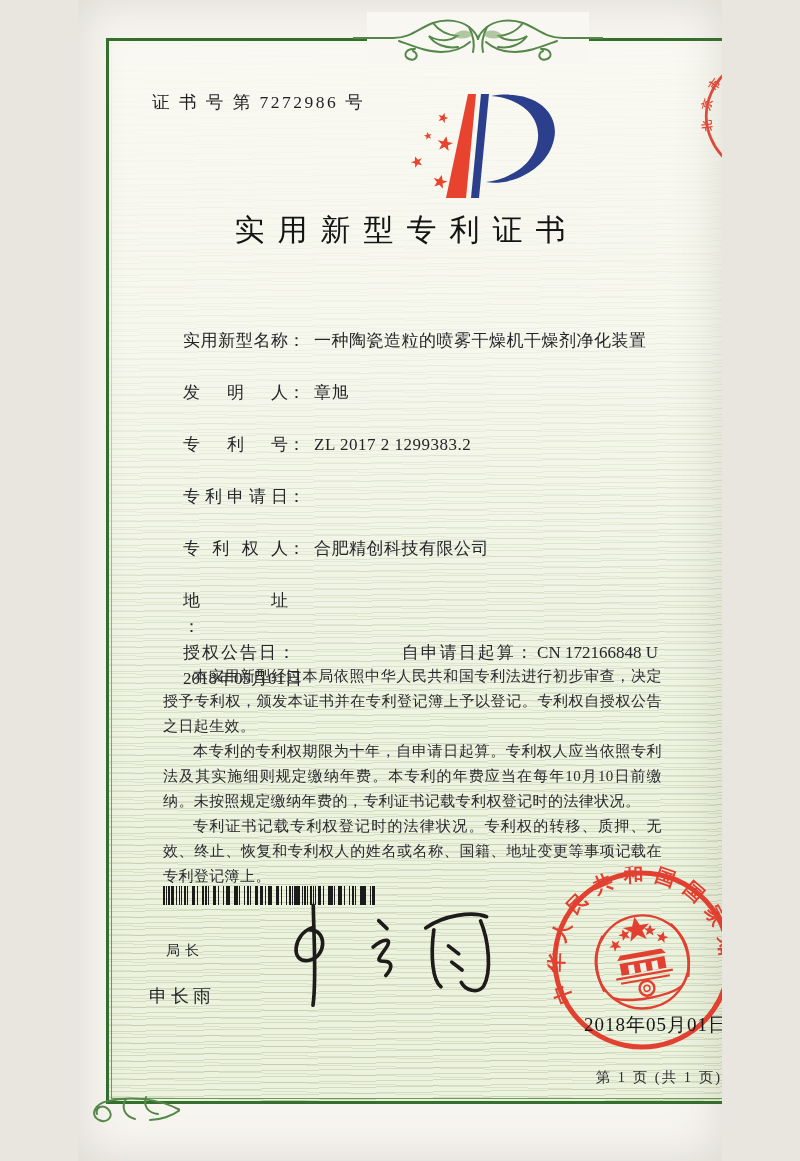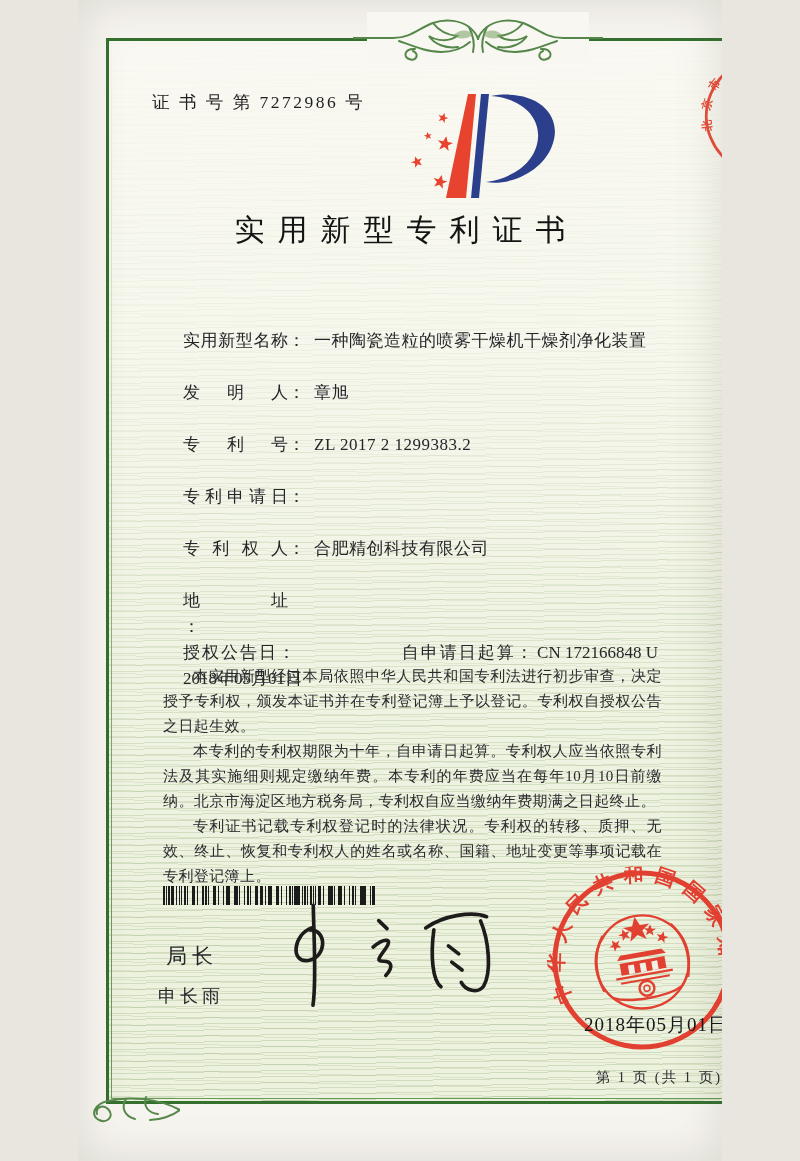--- a/index.html
+++ b/index.html
@@ -49,22 +49,22 @@
     font-size:15px;line-height:25px;text-align:justify;color:#2a2a2e;}
   .paras p{margin:0;text-indent:2em;letter-spacing:.4px;}
   
   .barcode{position:absolute;left:85px;top:886px;width:212px;height:19px;z-index:2;
     background-color:transparent;
     background-image:
       repeating-linear-gradient(90deg,#1b1b1b 0 2px,transparent 2px 3px,#1b1b1b 3px 4px,transparent 4px 8px,#1b1b1b 8px 11px,transparent 11px 13px,#1b1b1b 13px 14px,transparent 14px 18px,#1b1b1b 18px 19px,transparent 19px 21px),
       repeating-linear-gradient(90deg,transparent 0 5px,#1b1b1b 5px 7px,transparent 7px 16px,#1b1b1b 16px 17px,transparent 17px 29px,#1b1b1b 29px 32px,transparent 32px 34px);
   }
   
-  .signer-title{position:absolute;left:88px;top:942px;font-size:21px;letter-spacing:5px;z-index:2;}
-  .signer-name{position:absolute;left:80px;top:984px;font-size:18px;letter-spacing:4px;z-index:2;}
+  .signer-title{position:absolute;left:88px;top:942px;font-size:14px;letter-spacing:5px;z-index:2;}
+  .signer-name{position:absolute;left:71px;top:984px;font-size:18px;letter-spacing:4px;z-index:2;}
   .signature{position:absolute;left:195px;top:898px;width:235px;height:112px;z-index:3;transform:rotate(-1deg);}
   
   .tax-stamp{position:absolute;left:622px;top:52px;width:128px;height:128px;z-index:4;
     transform:rotate(-22deg);opacity:.9;}
   .cnipa-seal{position:absolute;left:470px;top:866px;width:188px;height:188px;z-index:3;
     transform:rotate(-10deg);opacity:.92;}
   .seal-date{position:absolute;left:492px;top:1012px;width:172px;text-align:center;
     font-size:19px;letter-spacing:1px;color:#17171a;z-index:4;}
   
   .footer{position:absolute;left:0;right:0;top:1068px;text-align:right;
@@ -163,21 +163,21 @@
       </span>
       <span class="g2">
         <span class="lbl2">自申请日起算</span><span>：</span>
         <span>CN 172166848 U</span>
       </span>
     </div>
   </div>
 
   <div class="paras">
     <p>本实用新型经过本局依照中华人民共和国专利法进行初步审查，决定授予专利权，颁发本证书并在专利登记簿上予以登记。专利权自授权公告之日起生效。</p>
-    <p>本专利的专利权期限为十年，自申请日起算。专利权人应当依照专利法及其实施细则规定缴纳年费。本专利的年费应当在每年10月10日前缴纳。北京市海淀区地方税务局，专利权自应当缴纳年费期满之日起终止。</p>
+    <p>本专利的专利权期限为十年，自申请日起算。专利权人应当依照专利法及其实施细则规定缴纳年费。本专利的年费应当在每年10月10日前缴纳。未按照规定缴纳年费的，专利证书记载专利权登记时的法律状况。</p>
     <p>专利证书记载专利权登记时的法律状况。专利权的转移、质押、无效、终止、恢复和专利权人的姓名或名称、国籍、地址变更等事项记载在专利登记簿上。</p>
   </div>
 
   <div class="barcode"></div>
 
   <div class="signer-title">局长</div>
   <div class="signer-name">申长雨</div>
   <svg class="signature" viewBox="0 0 230 110">
     <g fill="none" stroke="#1e1c1a" stroke-width="3.6" stroke-linecap="round" stroke-linejoin="round">
       <path d="M38,28 C20,34 16,62 34,60 C52,58 54,30 36,30"></path>

